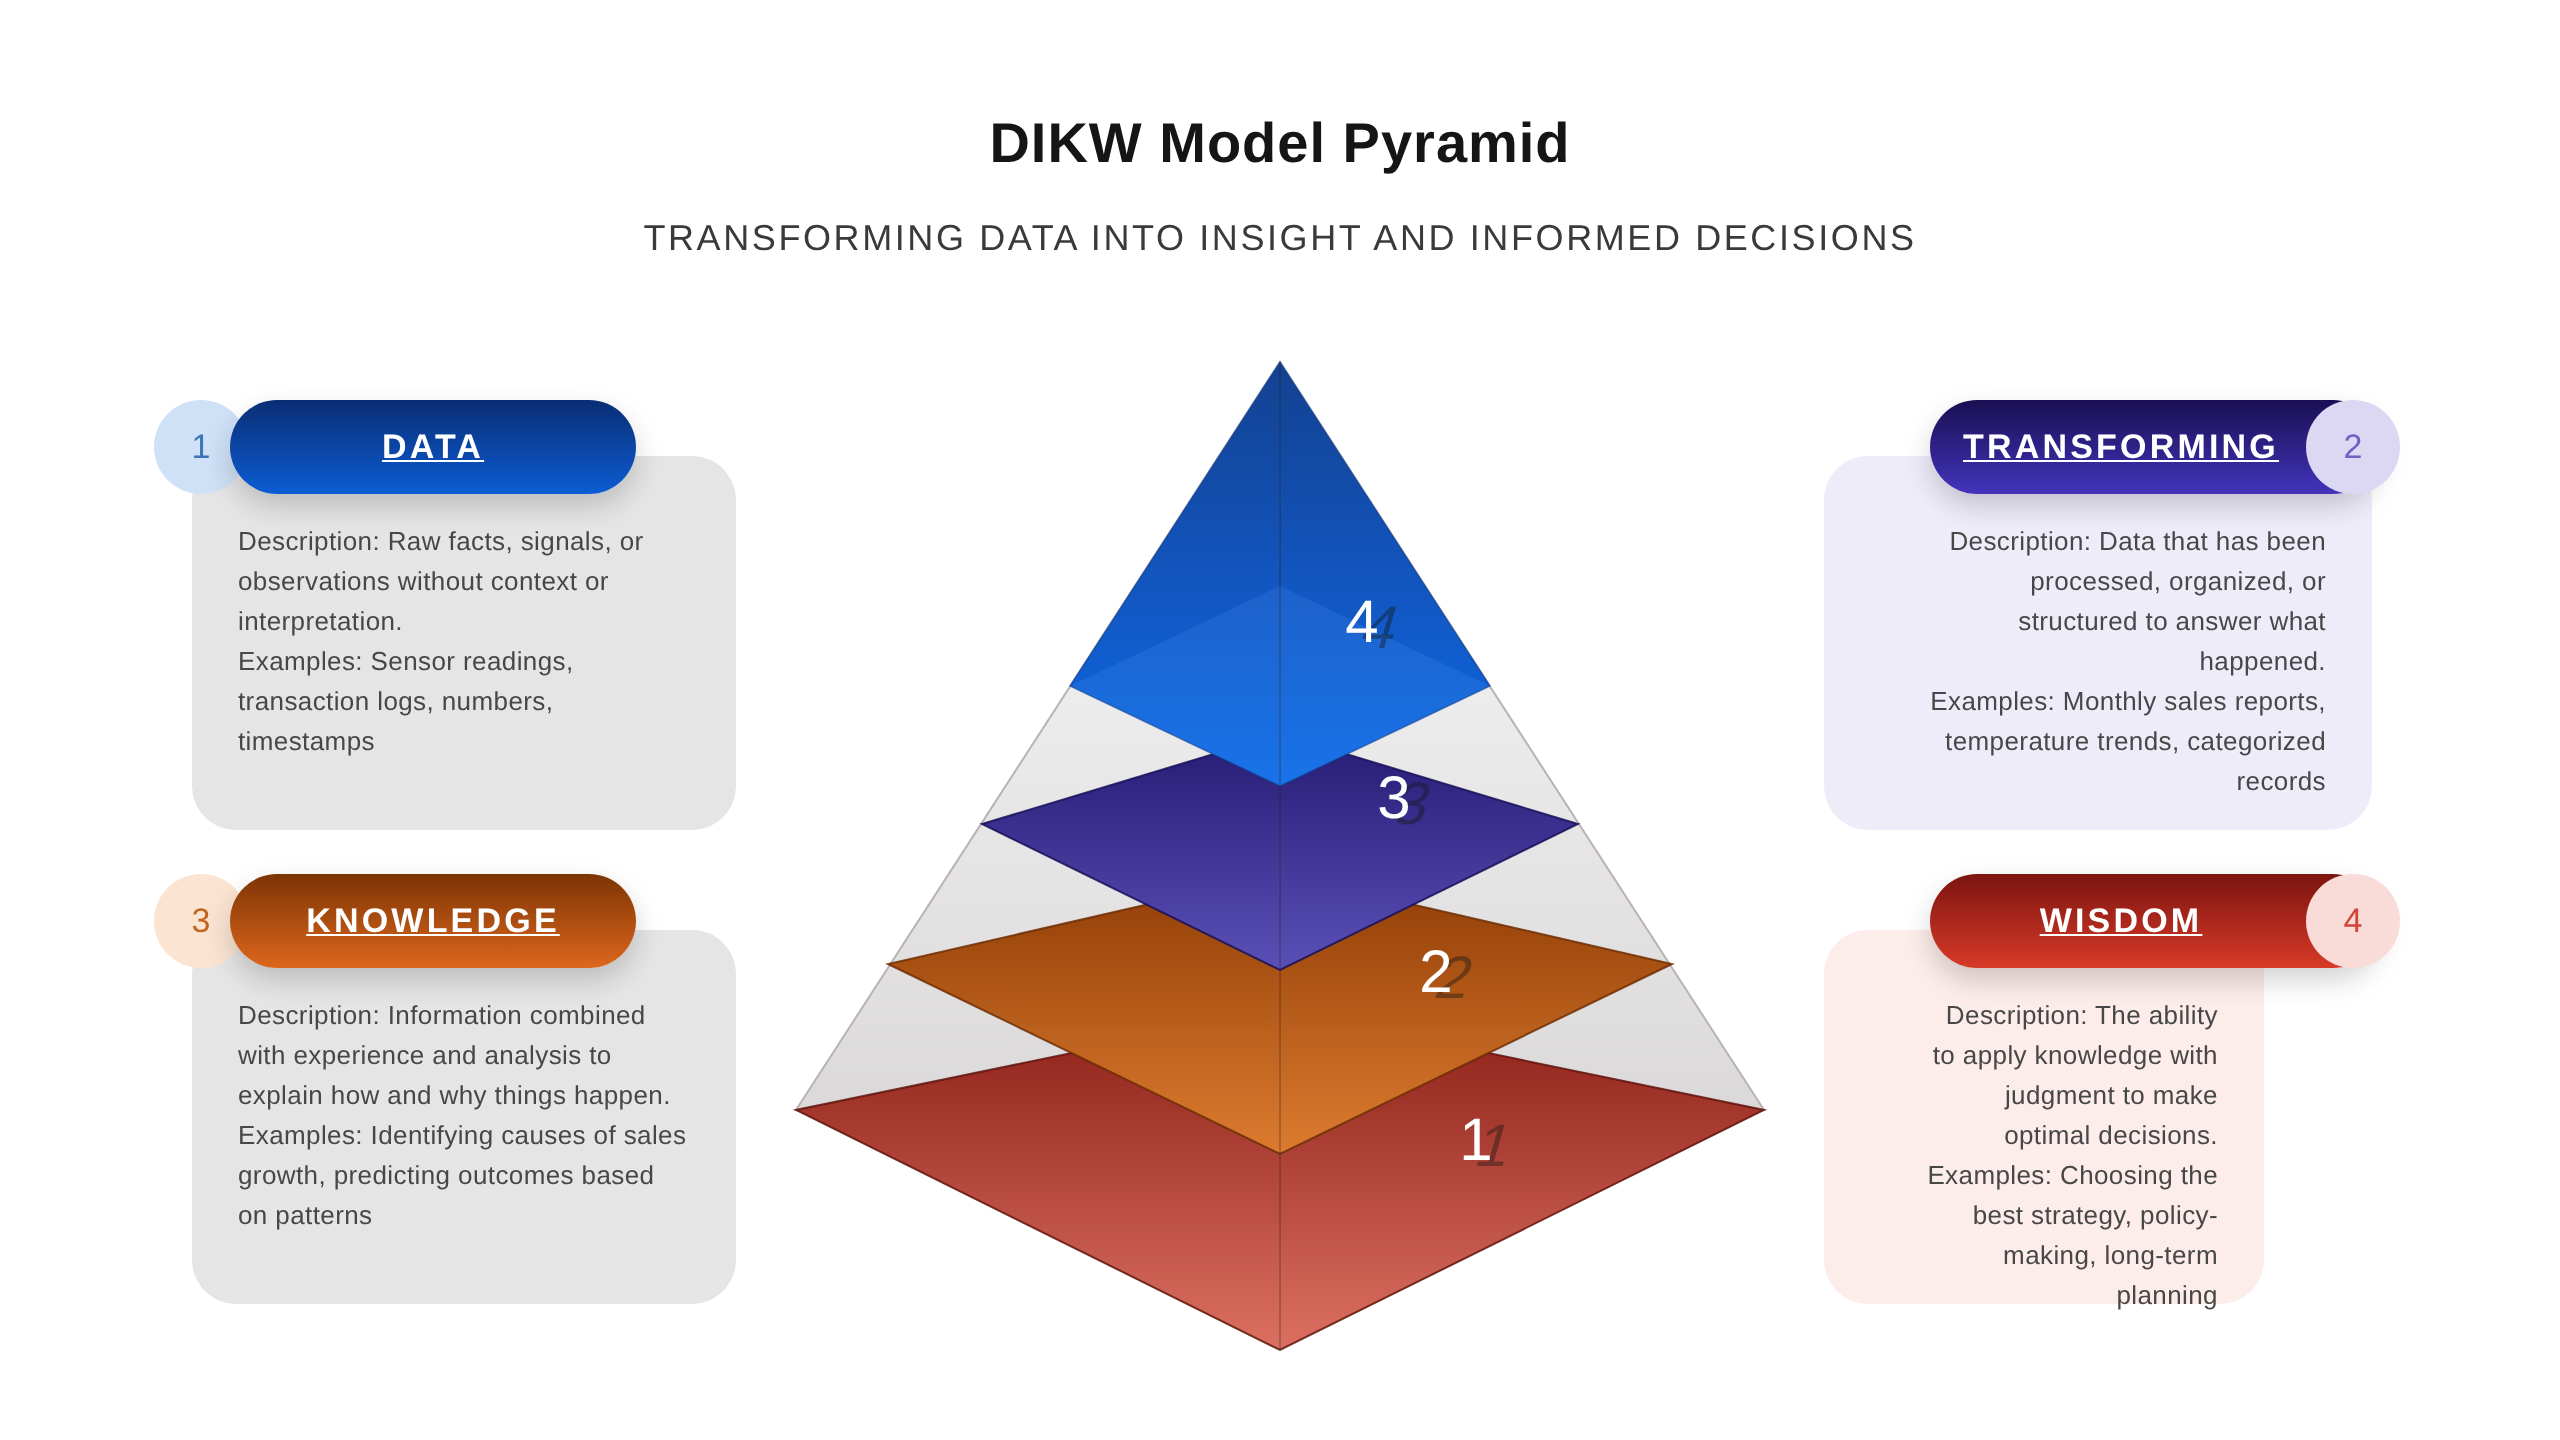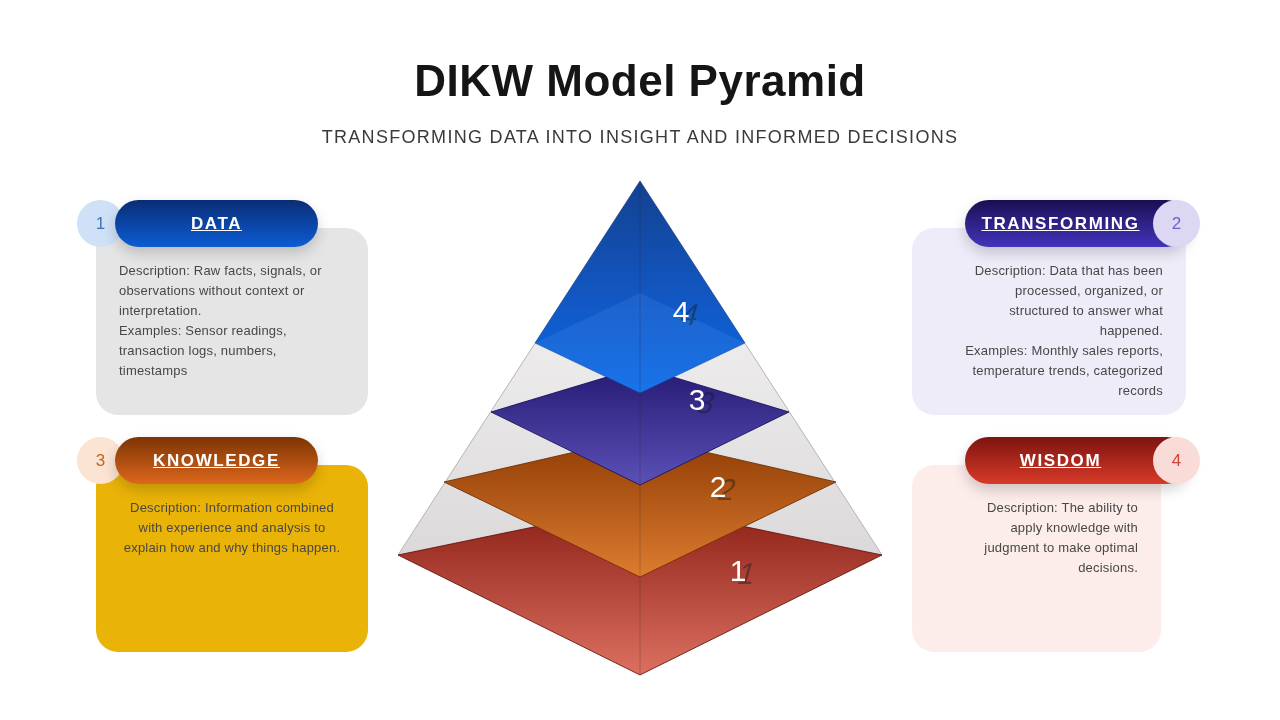--- a/index.html
+++ b/index.html
@@ -5,21 +5,21 @@
   html,body { margin:0; padding:0; }
   body {
     width:1280px; height:720px;
     background:#ffffff;
     font-family:"Liberation Sans", sans-serif;
     position:relative; overflow:hidden;
   }
   
   .header { position:absolute; left:0; top:0; width:1280px; text-align:center; }
   .title {
-    margin-top:56px; font-size:44px; font-weight:700;
+    margin-top:56px; font-size:28px; font-weight:700;
     letter-spacing:0.5px; color:#151515;
   }
   .subtitle {
     margin-top:21px; font-size:18px; font-weight:400;
     letter-spacing:1.3px; color:#3a3a3a;
   }
   
   .pyramid { position:absolute; left:390px; top:175px; width:500px; height:510px; }
   .pyramid svg { position:absolute; left:0; top:0; }
   .layer-num { position:absolute; transform:translate(-50%,-50%); font-size:30px; font-weight:400; line-height:1; }
@@ -28,22 +28,22 @@
   .n4 { left:291px; top:137px; }
   .n3 { left:307px; top:225px; }
   .n2 { left:328px; top:312px; }
   .n1 { left:348px; top:396px; }
   
   .card { position:absolute; border-radius:22px; z-index:1; }
   .card-text { padding:33px 23px 0 23px; font-size:13px; line-height:20px; letter-spacing:0.2px; color:#474747; }
   .card.right .card-text { text-align:right;padding-left:46px; }
   .card.data        { left:96px;  top:228px; width:272px; height:187px; background:#e5e5e5; }
   .card.information { left:912px; top:228px; width:274px; height:187px; background:#efecfa; }
-  .card.knowledge   { left:96px;  top:465px; width:272px; height:187px; background:#eab308;text-align:center; }
-  .card.wisdom      { left:912px; top:465px; width:249px; height:187px; background:#fcecea; }
+  .card.knowledge   { left:96px;  top:465px; width:272px; height:187px; background:#e5e5e5; }
+  .card.wisdom      { left:912px; top:465px; width:220px; height:187px; background:#fcecea; }
   
   .pill {
     position:absolute; height:47px; border-radius:24px; z-index:3;
     display:flex; align-items:center; justify-content:center;
     color:#ffffff; font-size:17px; font-weight:700; letter-spacing:1.6px;
     box-shadow:0 6px 14px rgba(0,0,0,0.18); box-sizing:border-box;text-decoration:underline;
   }
   .pill.data        { left:115px; top:200px; width:203px; background:linear-gradient(180deg,#0a2d74 0%,#0c5cd4 100%); }
   .pill.information { left:965px; top:200px; width:225px; background:linear-gradient(180deg,#190f52 0%,#4334bc 100%); padding-right:34px; }
   .pill.knowledge   { left:115px; top:437px; width:203px; background:linear-gradient(180deg,#7c3404 0%,#dd671c 100%); }
@@ -150,32 +150,34 @@
 <div class="pill information">
   <span>TRANSFORMING</span>
 </div>
 <div class="badge rightz b2">
   <span>2</span>
 </div>
 
 <div class="card knowledge">
   <div class="card-text">
     <div>Description: Information combined with experience and analysis to explain how and why things happen.</div>
+    <div>Examples: Identifying causes of sales growth, predicting outcomes based on patterns</div>
   </div>
 </div>
 <div class="badge left b3">
   <span>3</span>
 </div>
 <div class="pill knowledge">
   <span>KNOWLEDGE</span>
 </div>
 
 <div class="card wisdom right">
   <div class="card-text">
     <div>Description: The ability to apply knowledge with judgment to make optimal decisions.</div>
+    <div>Examples: Choosing the best strategy, policy-making, long-term planning</div>
   </div>
 </div>
 <div class="pill wisdom">
   <span>WISDOM</span>
 </div>
 <div class="badge rightz b4">
   <span>4</span>
 </div>
 
 </body></html>

